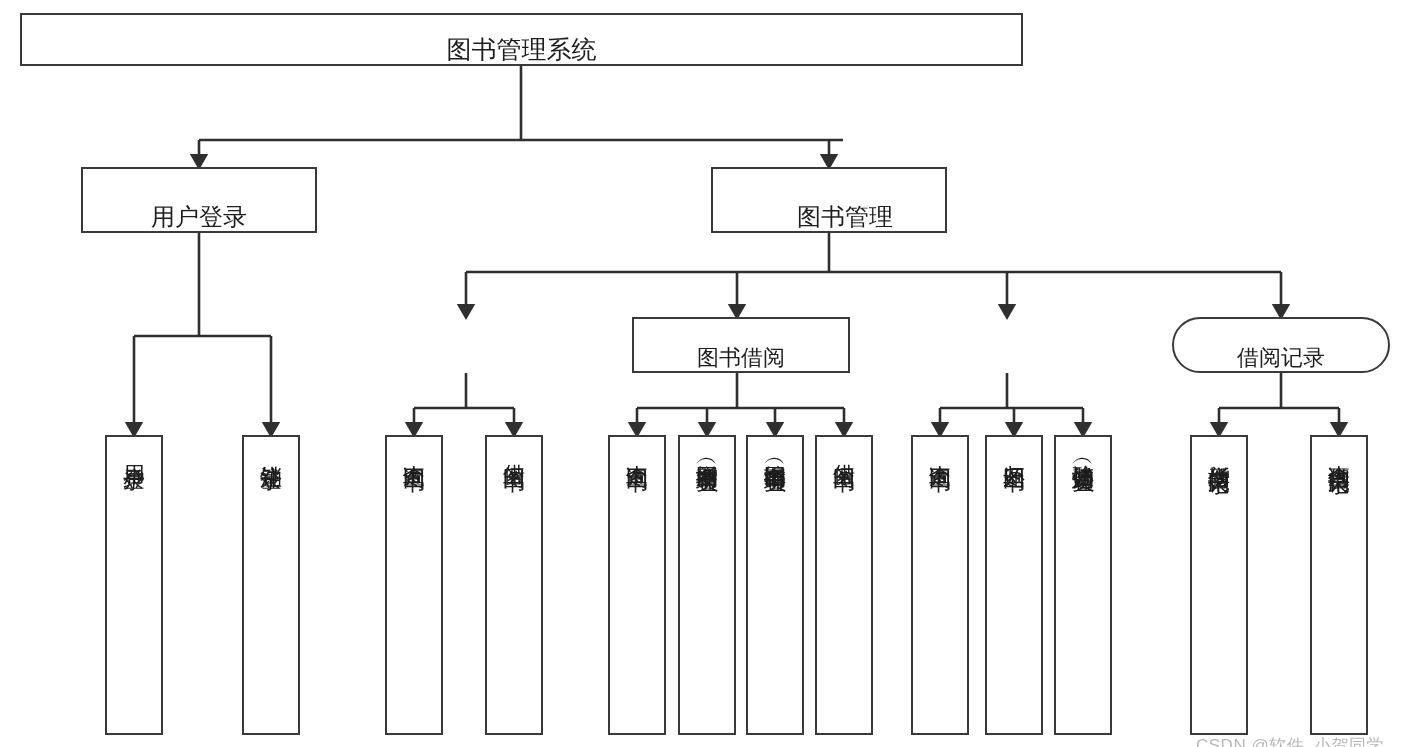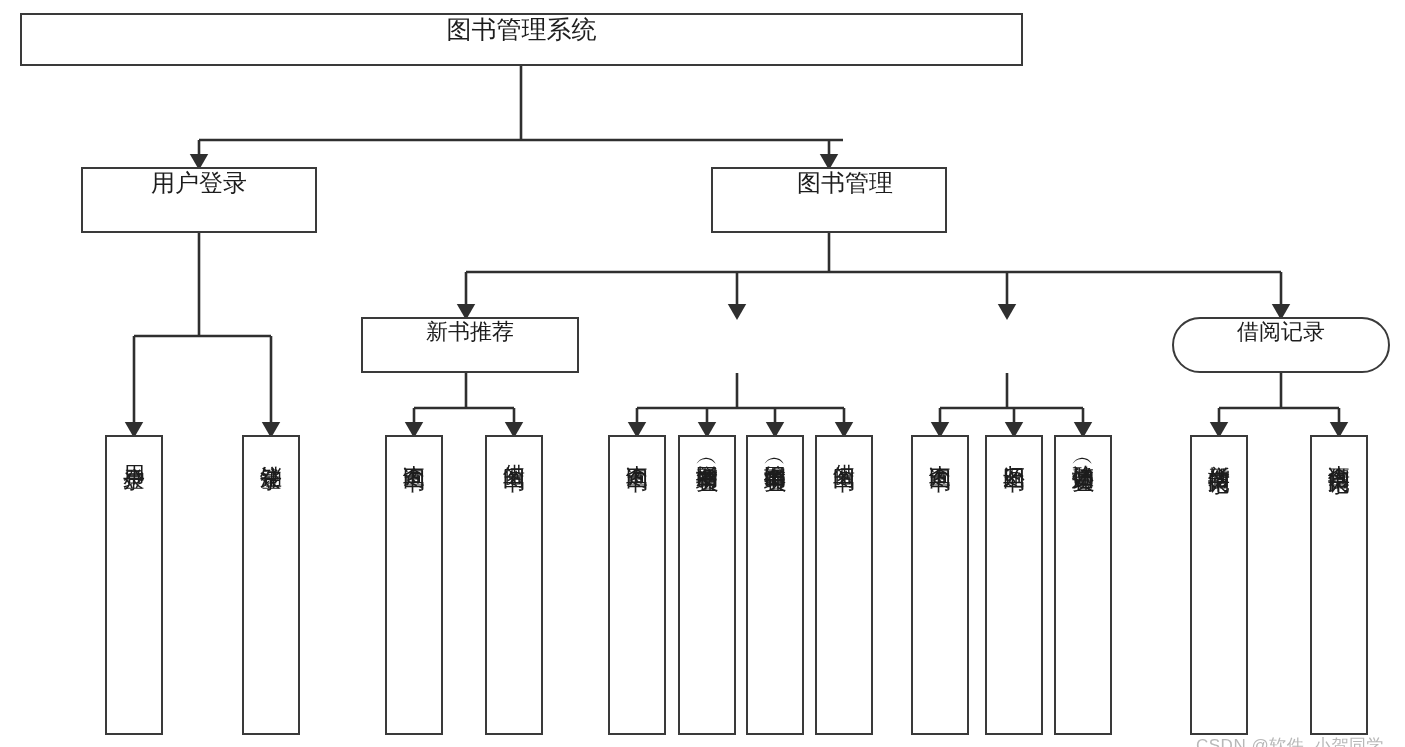--- a/index.html
+++ b/index.html
@@ -24,21 +24,21 @@
     top: 0;
     width: 1405px;
     height: 747px;
   }
   .node-box {
     position: absolute;
     box-sizing: border-box;
     background: #ffffff;
     border: 2.5px solid #3a3a3a;
     display: flex;
-    align-items: flex-start;
+    align-items: flex-end;
     justify-content: center;
     color: #1d1d1d;
     line-height: 1.18;
   }
   .node-box.level-root {
     font-size: 25px;
   }
   .node-box.level-1 {
     font-size: 24px;
   }
@@ -136,22 +136,22 @@
     <span class="label">图书管理系统</span>
   </div>
 
   <div class="node-box level-1" style="left:81px; top:167px; width:236px; height:66px;">
     <span class="label">用户登录</span>
   </div>
   <div class="node-box level-1" style="left:711px; top:167px; width:236px; height:66px;padding-left:32px;">
     <span class="label">图书管理</span>
   </div>
 
-  <div class="node-box level-2" style="left:361px; top:317px; width:218px; height:56px;">
-    <span class="label">新书推荐</span>
+  <div class="node-box level-2" style="left:632px; top:317px; width:218px; height:56px;">
+    <span class="label">图书借阅</span>
   </div>
   <div class="node-box level-2" style="left:1172px; top:317px; width:218px; height:56px;border-radius:28px;">
     <span class="label">借阅记录</span>
   </div>
 
   <div class="node-box leaf" style="left:105px; top:435px; width:58px; height:300px;">
     <span class="label">用户登录</span>
   </div>
   <div class="node-box leaf" style="left:242px; top:435px; width:58px; height:300px;">
     <span class="label">注销登录</span>

